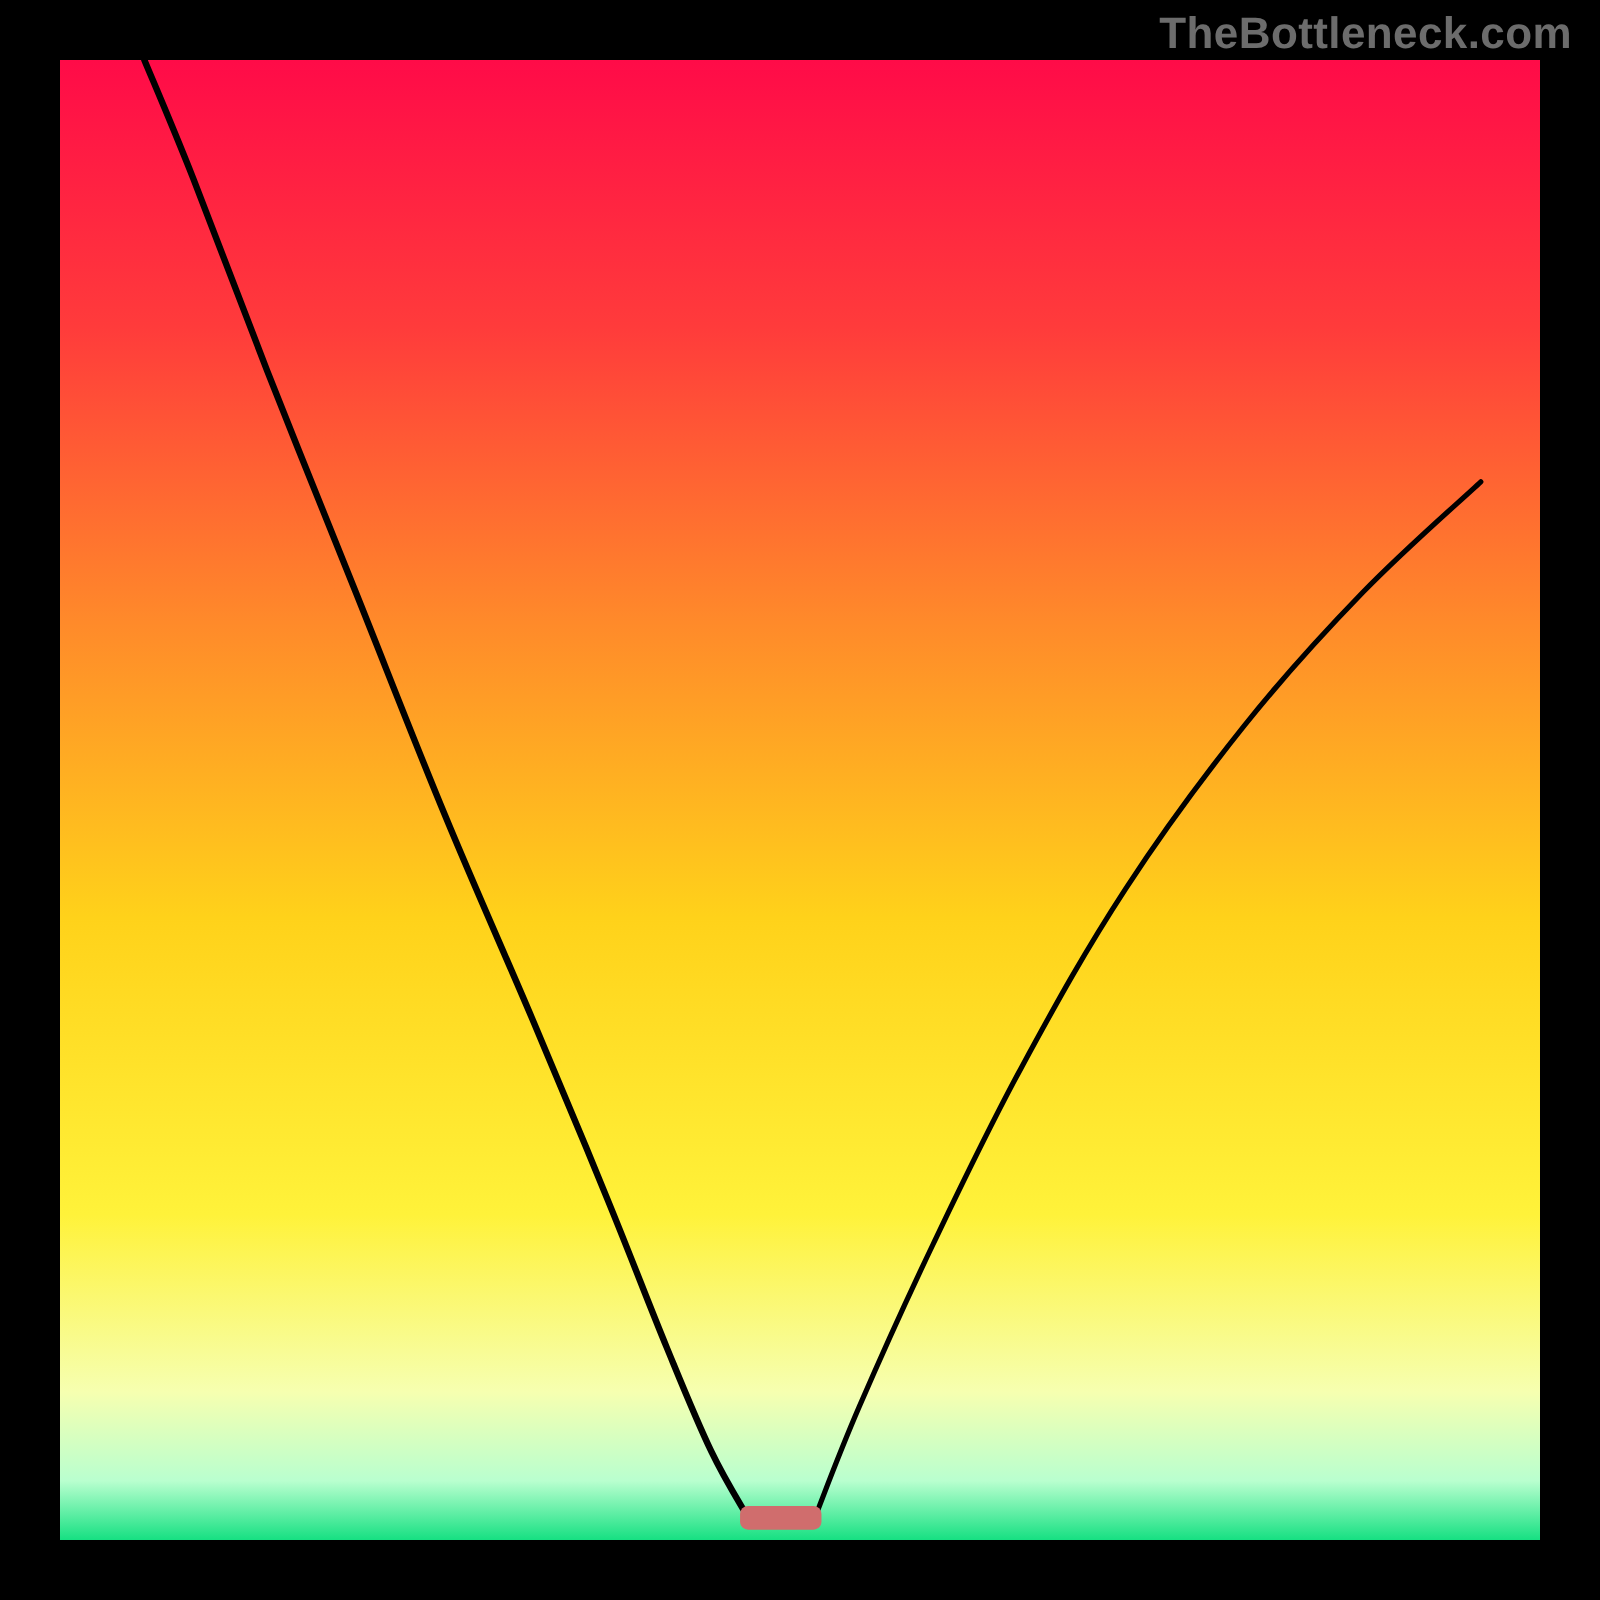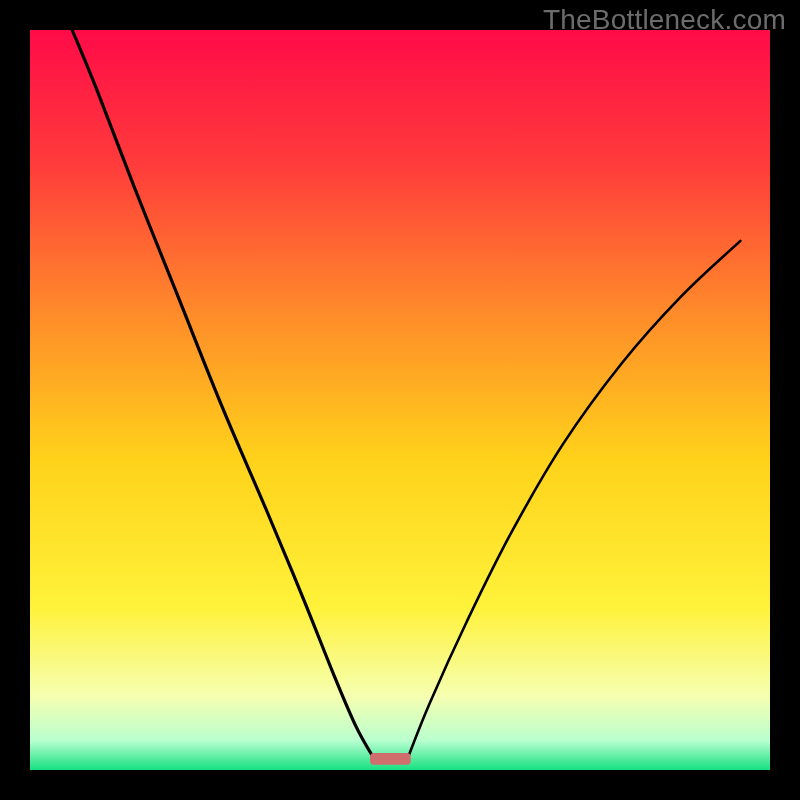--- a/index.html
+++ b/index.html
@@ -17,22 +17,22 @@
     top: 0;
     width: 800px;
     height: 800px;
     background: #000;
   }
   .watermark {
     position: absolute;
     top: 4px;
     right: 14px;
     color: #6c6c6c;
-    font-size: 28px;
-    font-weight: 400;
+    font-size: 22px;
+    font-weight: 700;
     letter-spacing: 0.2px;
     z-index: 10;
   }
   svg {
     position: absolute;
     left: 0;
     top: 0;
   }
 </style>
 </head>

